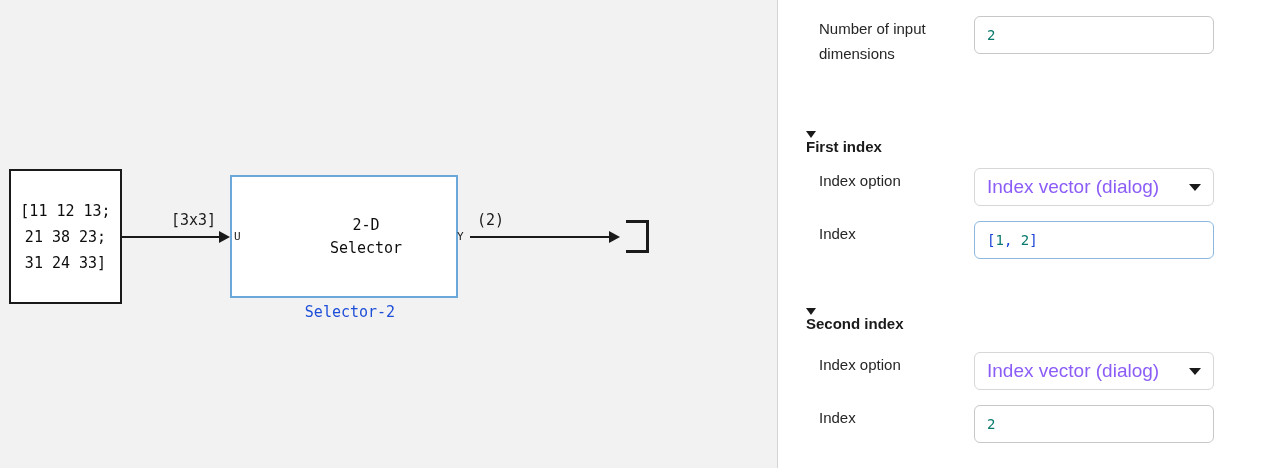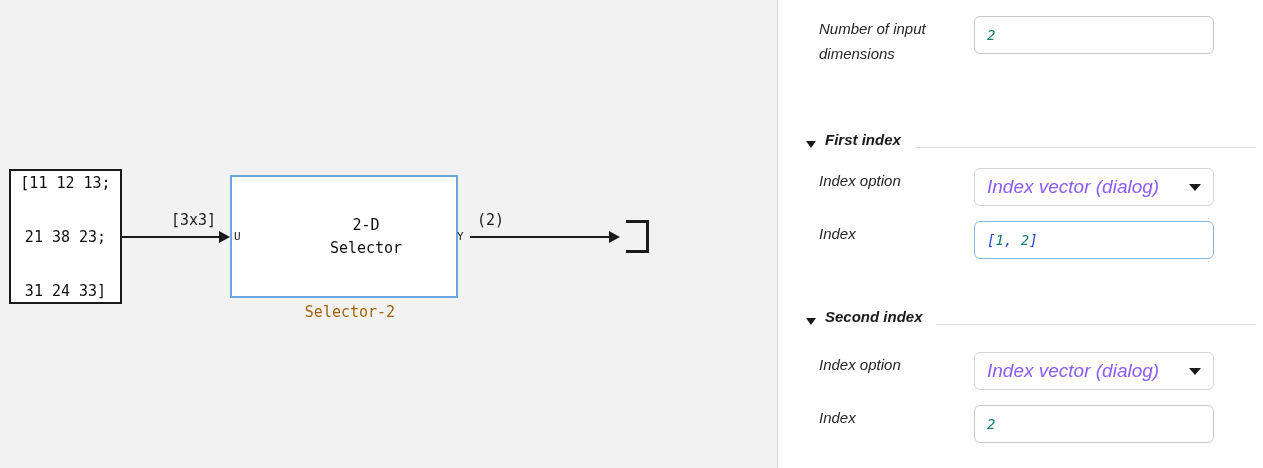--- a/index.html
+++ b/index.html
@@ -47,21 +47,20 @@
     top: 169px;
     width: 113px;
     height: 135px;
     background: #ffffff;
     border: 2px solid #1a1a1a;
     box-sizing: border-box;
     display: flex;
     flex-direction: column;
     justify-content: center;
     align-items: center;
-    gap: 28px;
   }
   #const-block .cline {
     font-family: "DejaVu Sans Mono", "Liberation Mono", monospace;
     font-size: 15px;
     line-height: 26px;
     color: #0d0d0d;
     white-space: pre;
   }
 
   
@@ -88,21 +87,21 @@
     white-space: pre;
   }
   #selector-caption {
     position: absolute;
     left: 230px;
     top: 303px;
     width: 240px;
     text-align: center;
     font-family: "DejaVu Sans Mono", "Liberation Mono", monospace;
     font-size: 15px;
-    color: #a16207;
+    color: #1d4ed8;
     white-space: pre;
   }
 
   
   .port-label {
     position: absolute;
     font-family: "DejaVu Sans Mono", "Liberation Mono", monospace;
     font-size: 11px;
     color: #1a1a1a;
   }
@@ -157,21 +156,20 @@
 
   
   #prop-panel {
     position: absolute;
     left: 778px;
     top: 0;
     width: 485px;
     height: 468px;
     background: #ffffff;
     overflow: hidden;
-    font-style: italic;
   }
 
   .prop-row {
     position: absolute;
     left: 0;
     width: 485px;
     display: flex;
     align-items: flex-start;
   }
   .prop-label {
@@ -228,23 +226,24 @@
     margin-left: 8px;
     flex: none;
   }
 
   
   .section-header {
     position: absolute;
     left: 0;
     width: 485px;
     display: flex;
-    align-items: flex-end;
+    align-items: flex-start;
     padding-left: 28px;
     box-sizing: border-box;
+    flex-direction: column;
   }
   .section-caret {
     width: 0; height: 0;
     border-left: 5.5px solid transparent;
     border-right: 5.5px solid transparent;
     border-top: 7px solid #1a1a1a;
     flex: none;
     margin-right: 9px;
   }
   .section-title {

